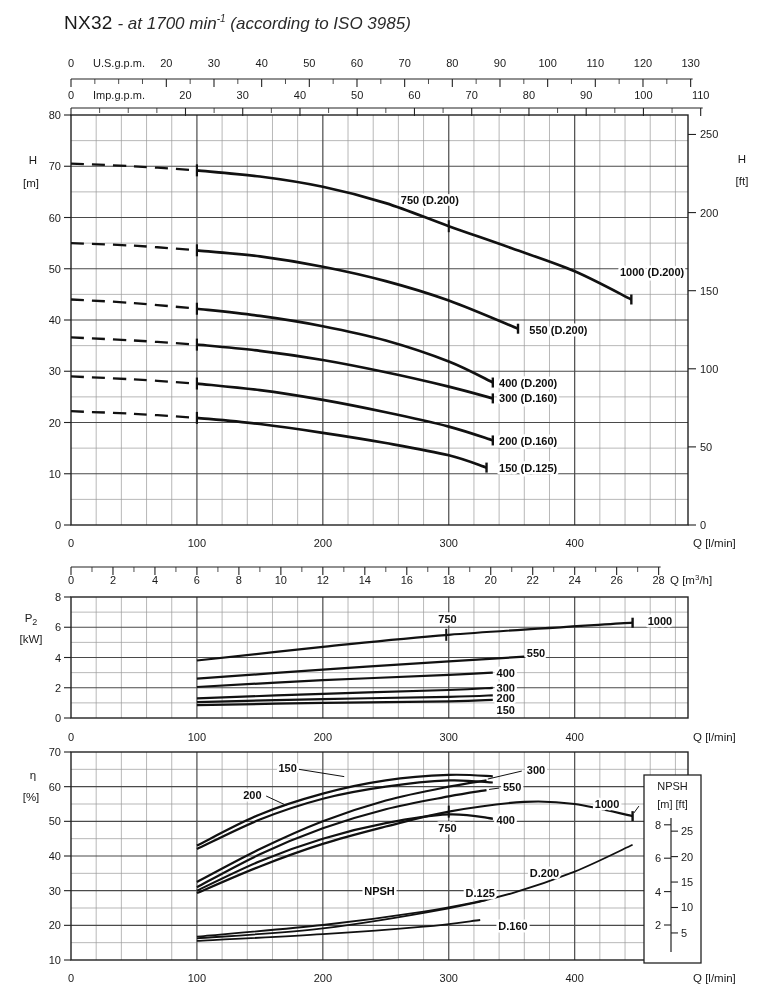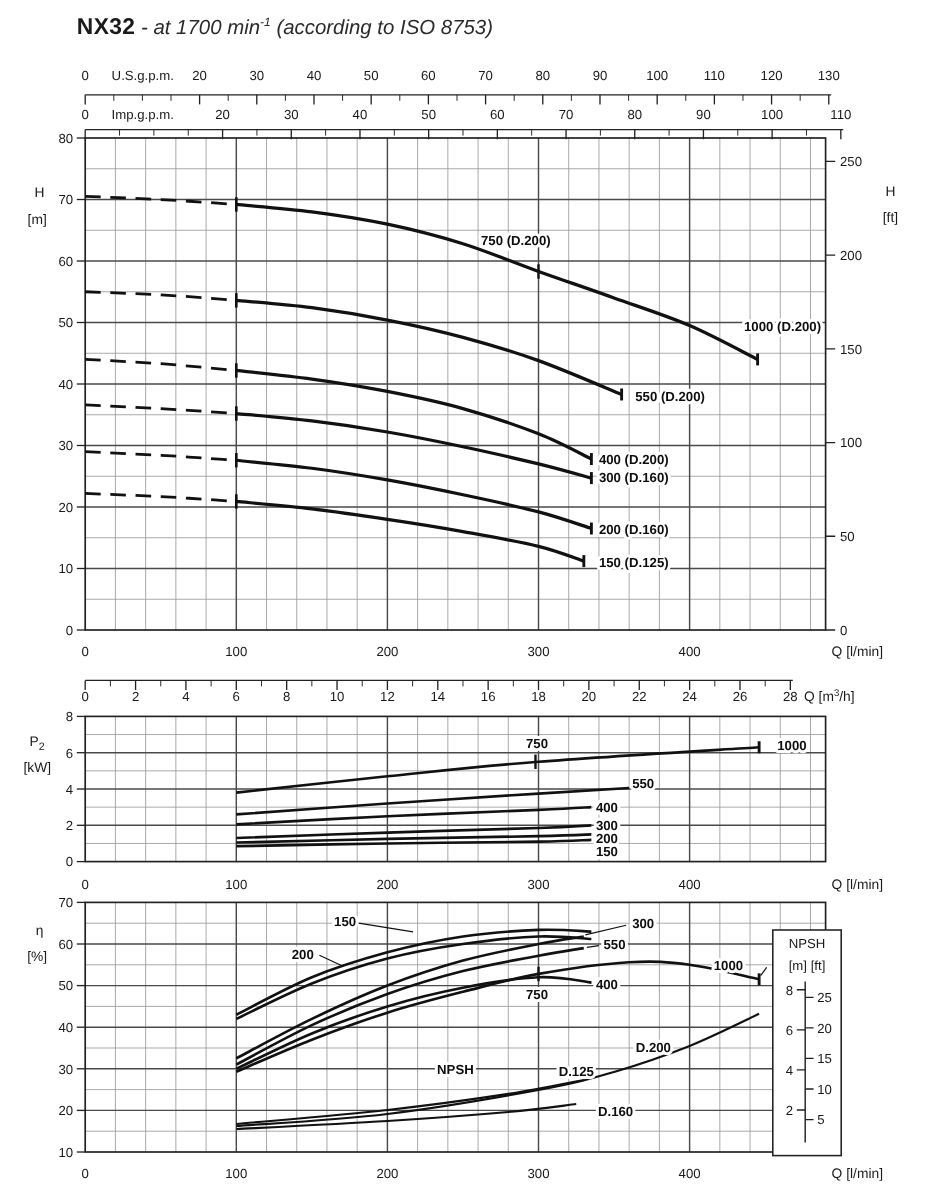--- a/index.html
+++ b/index.html
@@ -1,32 +1,32 @@
 <!DOCTYPE html>
 <html><head>
 <meta charset="utf-8">
 <style>
   html,body{margin:0;padding:0;background:#ffffff;}
   #stage{position:relative;width:774px;height:1000px;background:#ffffff;overflow:hidden;
          font-family:"Liberation Sans",sans-serif;}
   #title{position:absolute;left:64px;top:12px;white-space:nowrap;color:#1a1a1a;}
-  #title .model{font-weight:bold;font-size:19px;letter-spacing:.3px;margin-top:16px;}
+  #title .model{font-weight:normal;font-size:19px;letter-spacing:.3px;margin-top:16px;}
   #title .rest{font-style:italic;font-size:17px;color:#2a2a2a;}
   #title sup{font-size:10px;}
   svg text{font-family:"Liberation Sans",sans-serif;}
   .tick{font-size:11px;fill:#1a1a1a;}
   .axt{font-size:11.5px;fill:#1a1a1a;}
   .clabel{font-weight:bold;fill:#0e0e0e;paint-order:stroke;stroke:#ffffff;stroke-width:5px;stroke-linejoin:round;}
 </style>
 </head>
 <body>
 
 <div id="stage">
   <div id="title">
-    <span class="model">NX32</span><span class="rest"><span> - at 1700 min</span><sup>-1</sup><span> (according to ISO 8753)</span></span>
+    <span class="model">NX32</span><span class="rest"><span> - at 1700 min</span><sup>-1</sup><span> (according to ISO 3985)</span></span>
   </div>
   <svg id="chart" width="774" height="1000" viewBox="0 0 774 1000">
       <g>
         <line x1="71" y1="79" x2="692.6468040816327" y2="79" stroke="#222222" stroke-width="1.1"></line>
         <line x1="71" y1="79" x2="71" y2="87" stroke="#222222" stroke-width="1.1"></line>
         <line x1="94.8325693877551" y1="79" x2="94.8325693877551" y2="84" stroke="#222222" stroke-width="0.8"></line>
         <line x1="118.6651387755102" y1="79" x2="118.6651387755102" y2="84" stroke="#222222" stroke-width="0.8"></line>
         <line x1="142.49770816326532" y1="79" x2="142.49770816326532" y2="84" stroke="#222222" stroke-width="0.8"></line>
         <line x1="166.3302775510204" y1="79" x2="166.3302775510204" y2="87" stroke="#222222" stroke-width="1.1"></line>
         <line x1="190.16284693877552" y1="79" x2="190.16284693877552" y2="84" stroke="#222222" stroke-width="0.8"></line>

